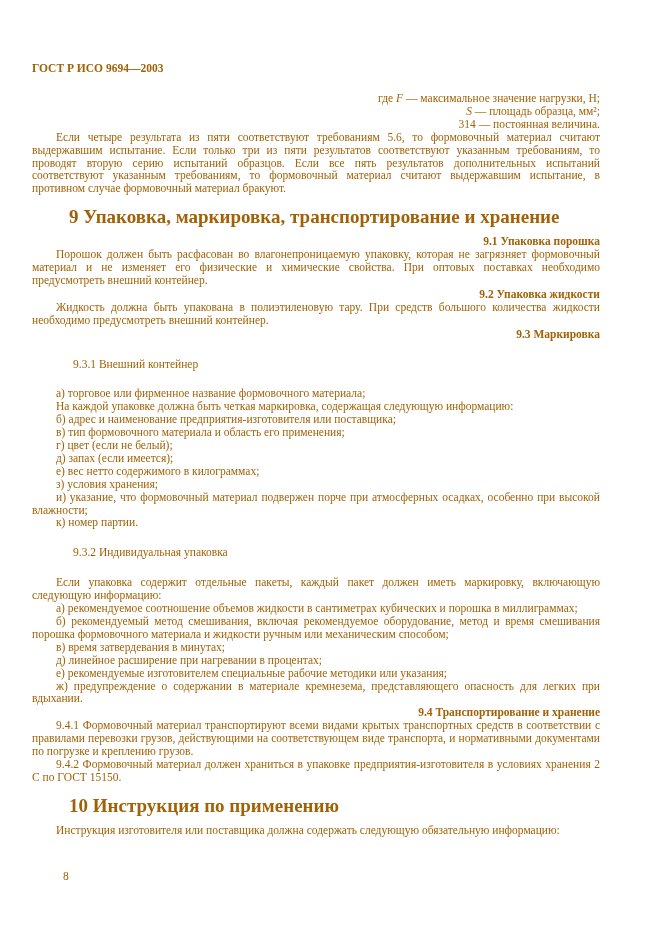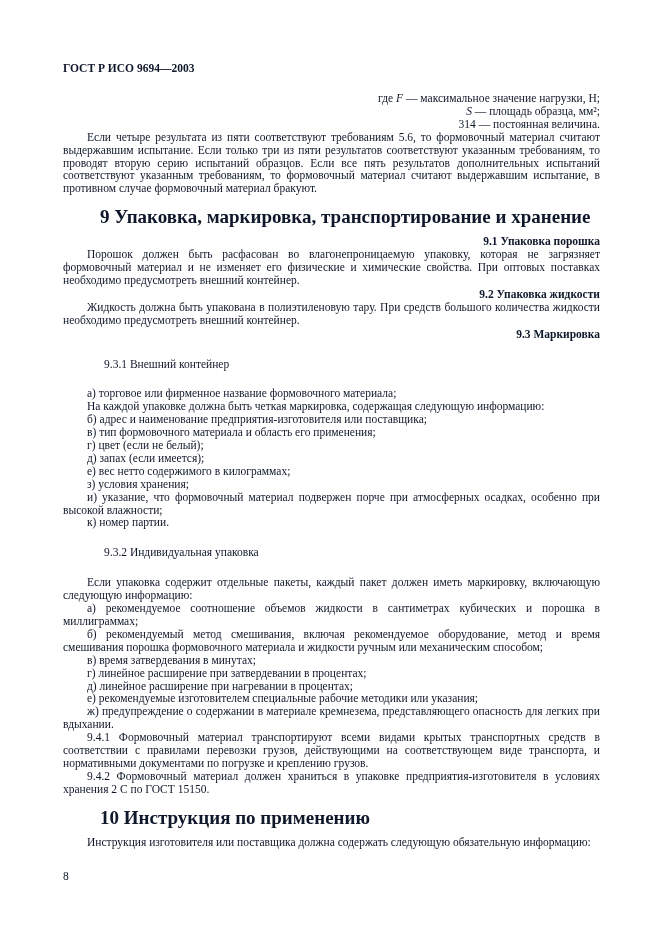--- a/index.html
+++ b/index.html
@@ -2,23 +2,23 @@
 <html><head>
 <meta charset="utf-8">
 <style>
   html, body { margin: 0; padding: 0; background: #ffffff; }
   .page {
     position: relative;
     width: 661px;
     height: 936px;
     background: #ffffff;
     box-sizing: border-box;
-    padding: 62px 61px 0 63px;
+    padding: 62px 61px 0 32px;
     font-family: "Liberation Serif", "DejaVu Serif", serif;
-    color: #0f172a;
+    color: #a16207;
     overflow: hidden;
   }
   .doc-header {
     font-weight: bold;
     font-size: 11.5px;
     line-height: 13px;
     margin: 0 0 17px 0;
   }
   .body-text {
     font-size: 11.5px;
@@ -91,25 +91,25 @@
     <p class="para">з) условия хранения;</p>
     <p class="para">и) указание, что формовочный материал подвержен порче при атмосферных осадках, особенно при высокой влажности;</p>
     <p class="para">к) номер партии.</p>
 
     <p class="h-subsub">9.3.2 Индивидуальная упаковка</p>
     <p class="para">Если упаковка содержит отдельные пакеты, каждый пакет должен иметь маркировку, включающую следующую информацию:</p>
 
     <p class="para">а) рекомендуемое соотношение объемов жидкости в сантиметрах кубических и порошка в миллиграммах;</p>
     <p class="para">б) рекомендуемый метод смешивания, включая рекомендуемое оборудование, метод и время смешивания порошка формовочного материала и жидкости ручным или механическим способом;</p>
     <p class="para">в) время затвердевания в минутах;</p>
-    <p class="para">г) линейное расширение при затвердевании в процентах;</p>
     <p class="para">д) линейное расширение при нагревании в процентах;</p>
     <p class="para">е) рекомендуемые изготовителем специальные рабочие методики или указания;</p>
     <p class="para">ж) предупреждение о содержании в материале кремнезема, представляющего опасность для легких при вдыхании.</p>
 
+    <p class="h-sub">9.4 Транспортирование и хранение</p>
     <p class="para">9.4.1 Формовочный материал транспортируют всеми видами крытых транспортных средств в соответствии с правилами перевозки грузов, действующими на соответствующем виде транспорта, и нормативными документами по погрузке и креплению грузов.</p>
     <p class="para">9.4.2 Формовочный материал должен храниться в упаковке предприятия-изготовителя в условиях хранения 2 С по ГОСТ 15150.</p>
 
     <h2 class="h-main">10 Инструкция по применению</h2>
     <p class="para">Инструкция изготовителя или поставщика должна содержать следующую обязательную информацию:</p>
 
   </div>
 
   <div class="page-number">8</div>
 

